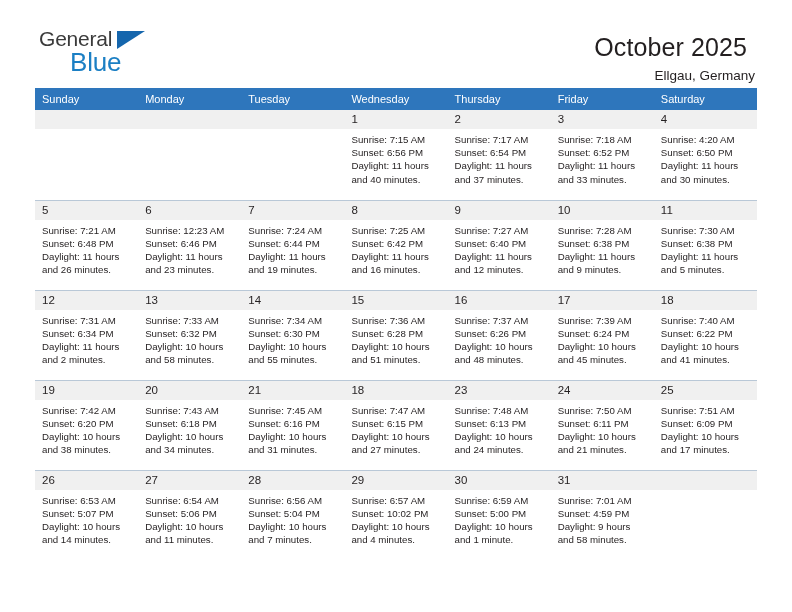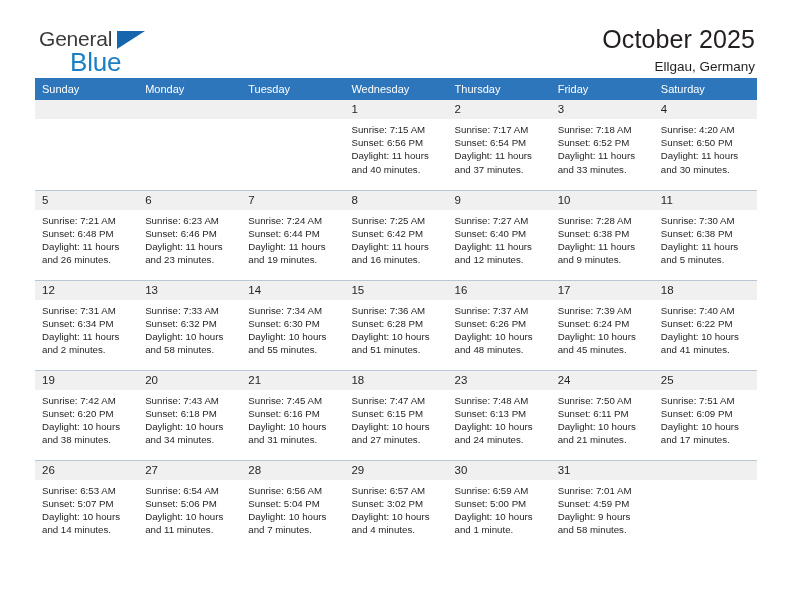--- a/index.html
+++ b/index.html
@@ -66,36 +66,36 @@
   }
   .titles {
     text-align: right;
     padding-right: 2px;
   }
   .cal-title {
     font-size: 25px;
     font-weight: normal;
     color: #231f20;
     line-height: 1.08;
-    margin: 0;
+    margin: 8px;
     letter-spacing: 0.1px;
   }
   .cal-sub {
     font-size: 13.5px;
     color: #231f20;
     margin: 7px 0 0 0;
     line-height: 1;
   }
 
   
   .cal {
     width: 722px;
     border-collapse: collapse;
     table-layout: fixed;
-    margin-top: 6px;
+    margin-top: 16px;
   }
   .cal th {
     background: #2e76bc;
     color: #ffffff;
     font-size: 11px;
     font-weight: normal;
     text-align: left;
     padding: 5px 0 5px 7px;
     height: 20px;
     box-sizing: border-box;
@@ -234,21 +234,21 @@
                 <div>Sunset: 6:48 PM</div>
                 <div>Daylight: 11 hours</div>
                 <div>and 26 minutes.</div>
               </div>
             </div>
           </td>
           <td>
             <div class="cell">
               <div class="daynum">6</div>
               <div class="info">
-                <div>Sunrise: 6:23 AM</div>
+                <div>Sunrise: 12:23 AM</div>
                 <div>Sunset: 6:46 PM</div>
                 <div>Daylight: 11 hours</div>
                 <div>and 23 minutes.</div>
               </div>
             </div>
           </td>
           <td>
             <div class="cell">
               <div class="daynum">7</div>
               <div class="info">
@@ -494,21 +494,21 @@
                 <div>Daylight: 10 hours</div>
                 <div>and 7 minutes.</div>
               </div>
             </div>
           </td>
           <td>
             <div class="cell">
               <div class="daynum">29</div>
               <div class="info">
                 <div>Sunrise: 6:57 AM</div>
-                <div>Sunset: 3:02 PM</div>
+                <div>Sunset: 10:02 PM</div>
                 <div>Daylight: 10 hours</div>
                 <div>and 4 minutes.</div>
               </div>
             </div>
           </td>
           <td>
             <div class="cell">
               <div class="daynum">30</div>
               <div class="info">
                 <div>Sunrise: 6:59 AM</div>

